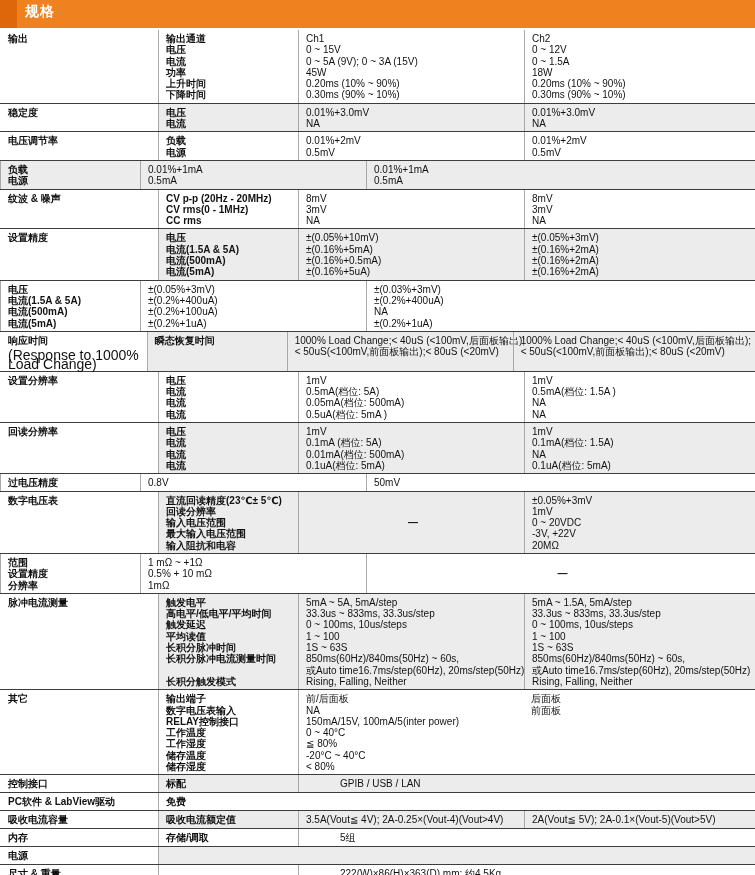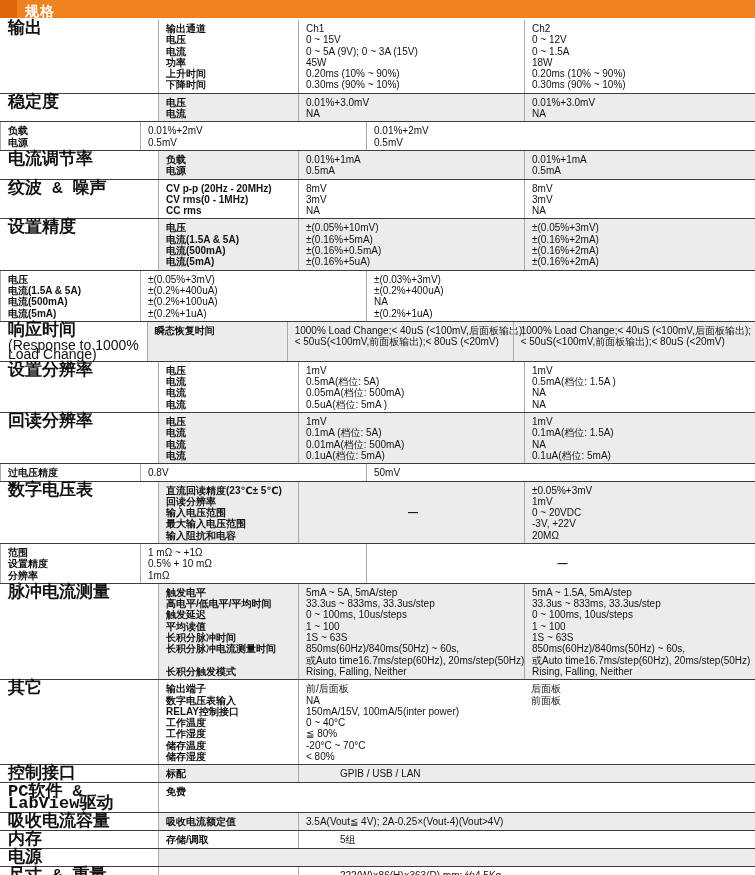--- a/index.html
+++ b/index.html
@@ -2,28 +2,28 @@
 <html style="--orange: #F0811F; --orange-dark: #DE660B; --alt: #ECECEC; --grid-dark: #3D3D3D; --grid-light: #A9A9A9; --bottom: #AEBFC9;"><head>
 <meta charset="utf-8">
 <style>
   :root{
     --orange:#F0811F; --orange-dark:#DE660B; --alt:#ECECEC;
     --grid-dark:#3D3D3D; --grid-light:#A9A9A9; --bottom:#AEBFC9;
   }
   *{box-sizing:border-box; margin:0; padding:0;}
   body{width:755px; background:#fff; color:#111;
        font-family:"Liberation Sans","DejaVu Sans",sans-serif;}
-  .header{display:flex; height:18px; background:var(--orange); align-items:stretch;}
+  .header{display:flex; height:28px; background:var(--orange); align-items:stretch;}
   .hdr-accent{width:17px; background:var(--orange-dark);}
   .hdr-title{color:#fff; font-weight:bold; font-size:14px; line-height:22px; padding-left:8px; letter-spacing:1px;}
   .table{margin-top:2px; border-bottom:2px solid var(--bottom);}
   .row{display:flex; border-bottom:1px solid var(--grid-dark);}
   .row:last-child{border-bottom:none;}
   .cat{width:158px; padding:3px 4px 2px 8px;}
-  .cat-title{font-weight:bold; font-size:17px; line-height:12px; display:block;font-family:Liberation Mono, monospace;}
+  .cat-title{font-weight:bold; font-size:10px; line-height:12px; display:block;}
   .cat-note{font-weight:normal; font-size:14px; line-height:9px; margin-top:4px;}
   .rest{flex:1; display:flex; border-left:1px solid var(--grid-light);}
   .row.alt .rest{background:var(--alt);}
   .col{padding:3px 4px 2px 7px; font-size:10px; line-height:11.3px;}
   .line{white-space:nowrap;}
   .sub{width:139px; font-weight:bold;}
   .ch1{width:226px; border-left:1px solid var(--grid-light);}
   .ch2{flex:1; border-left:1px solid var(--grid-light);}
   .ch2.nb{border-left:0;}
   .spanv{flex:1; border-left:1px solid var(--grid-light);padding-left:41px;}
@@ -83,39 +83,39 @@
           <div class="line">0.01%+3.0mV</div>
           <div class="line">NA</div>
         </div>
         <div class="col ch2">
           <div class="line">0.01%+3.0mV</div>
           <div class="line">NA</div>
         </div>
       </div>
     </div>
     <div class="row">
+      <div class="cat">
+        <span class="cat-title">电压调节率</span>
+      </div>
       <div class="rest">
         <div class="col sub">
           <div class="line">负载</div>
           <div class="line">电源</div>
         </div>
         <div class="col ch1">
           <div class="line">0.01%+2mV</div>
           <div class="line">0.5mV</div>
         </div>
         <div class="col ch2">
           <div class="line">0.01%+2mV</div>
           <div class="line">0.5mV</div>
         </div>
       </div>
     </div>
     <div class="row alt">
-      <div class="cat">
-        <span class="cat-title">电流调节率</span>
-      </div>
       <div class="rest">
         <div class="col sub">
           <div class="line">负载</div>
           <div class="line">电源</div>
         </div>
         <div class="col ch1">
           <div class="line">0.01%+1mA</div>
           <div class="line">0.5mA</div>
         </div>
         <div class="col ch2">
@@ -367,21 +367,21 @@
           <div class="line">工作湿度</div>
           <div class="line">储存温度</div>
           <div class="line">储存湿度</div>
         </div>
         <div class="col ch1">
           <div class="line">前/后面板</div>
           <div class="line">NA</div>
           <div class="line">150mA/15V, 100mA/5(inter power)</div>
           <div class="line">0 ~ 40°C</div>
           <div class="line">≦ 80%</div>
-          <div class="line">-20°C ~ 70°C</div>
+          <div class="line">-20°C ~ 40°C</div>
           <div class="line">&lt; 80%</div>
         </div>
         <div class="col ch2 nb">
           <div class="line">后面板</div>
           <div class="line">前面板</div>
         </div>
       </div>
     </div>
     <div class="row alt">
       <div class="cat">
@@ -410,20 +410,23 @@
       <div class="cat">
         <span class="cat-title">吸收电流容量</span>
       </div>
       <div class="rest">
         <div class="col sub">
           <div class="line">吸收电流额定值</div>
         </div>
         <div class="col ch1">
           <div class="line">3.5A(Vout≦ 4V); 2A-0.25×(Vout-4)(Vout&gt;4V)</div>
         </div>
+        <div class="col ch2">
+          <div class="line">2A(Vout≦ 5V); 2A-0.1×(Vout-5)(Vout&gt;5V)</div>
+        </div>
       </div>
     </div>
     <div class="row">
       <div class="cat">
         <span class="cat-title">内存</span>
       </div>
       <div class="rest">
         <div class="col sub">
           <div class="line">存储/调取</div>
         </div>

